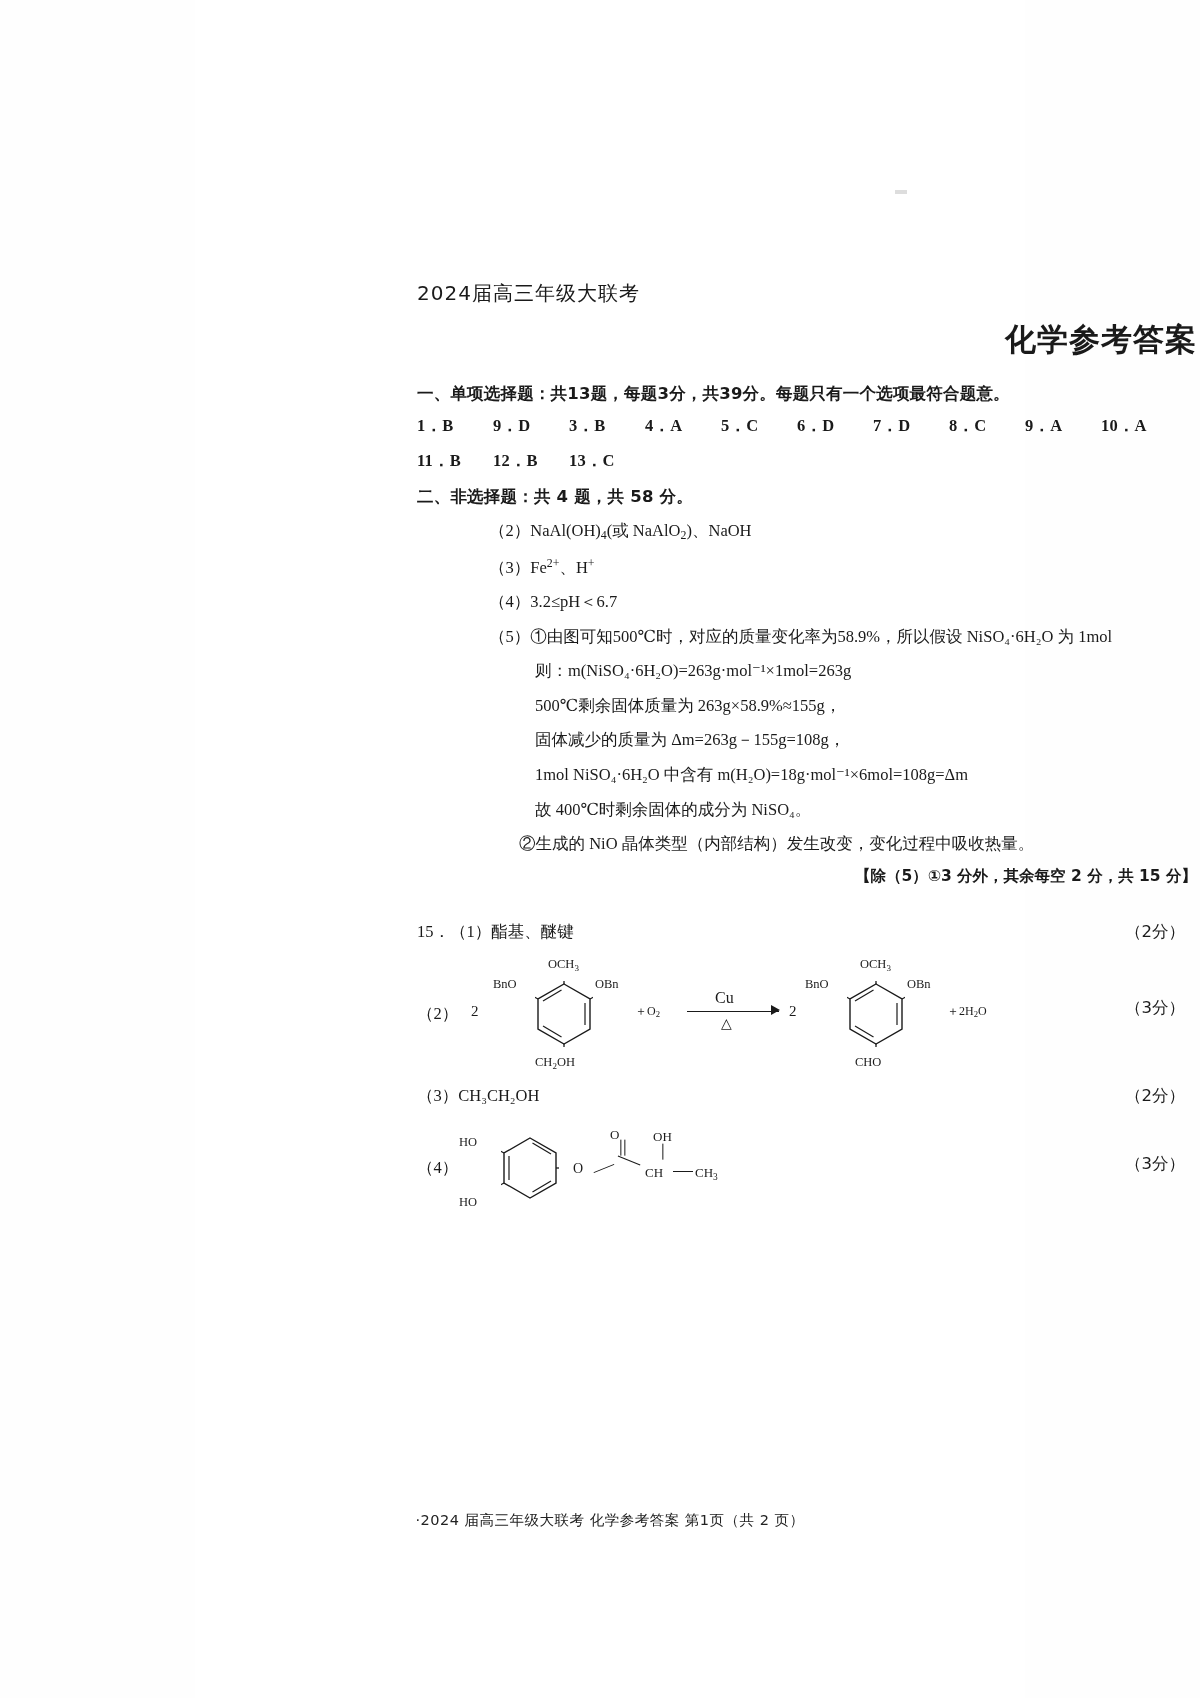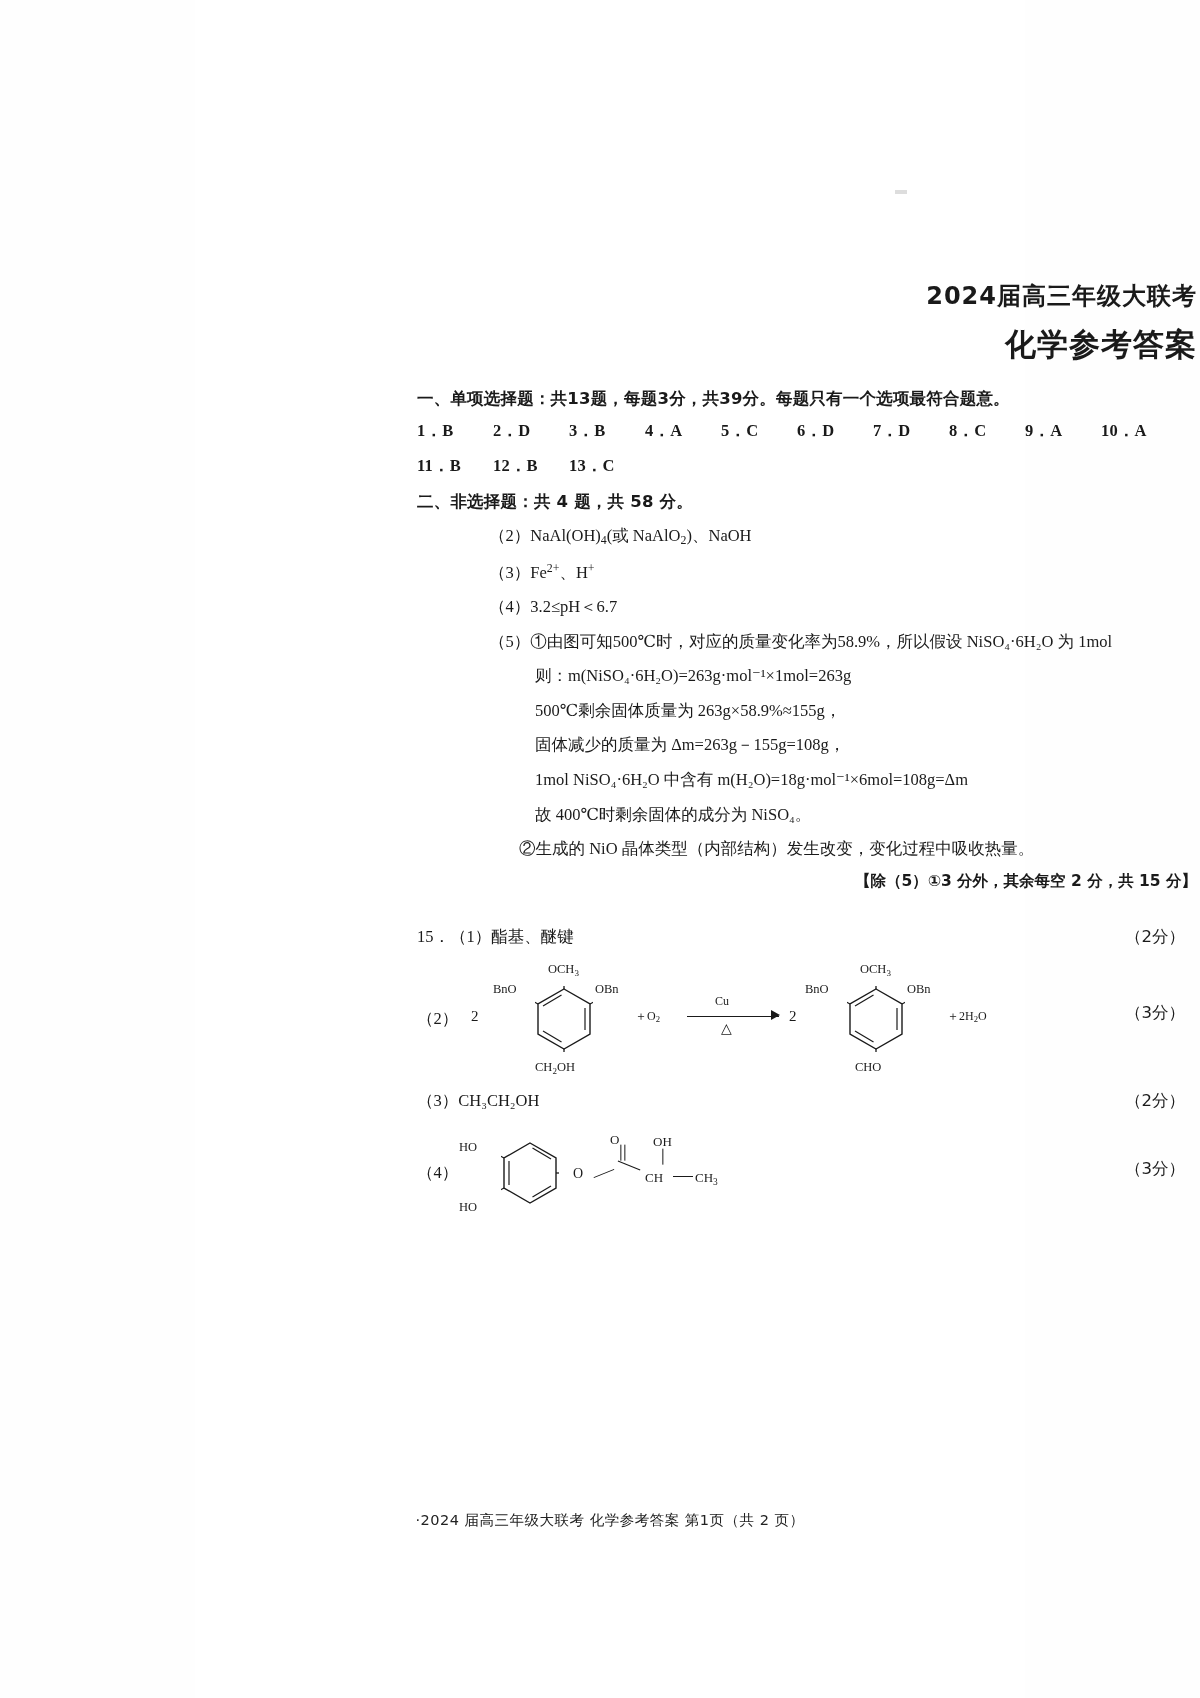--- a/index.html
+++ b/index.html
@@ -31,23 +31,23 @@
     background: #ffffff;
   }
   .content {
     position: absolute;
     left: 222px;
     top: 280px;
     width: 780px;
   }
   h1.title {
     font-family: "DejaVu Sans", sans-serif;
-    font-weight: bold;
-    font-size: 24px;
-    text-align: right;
+    font-weight: normal;
+    font-size: 20px;
+    text-align: left;
     margin: 0 0 12px 0;
     letter-spacing: 1px;
   }
   h2.subtitle {
     font-family: "DejaVu Sans", sans-serif;
     font-weight: bold;
     font-size: 31px;
     text-align: right;
     margin: 0 0 22px 0;
     letter-spacing: 1px;
@@ -138,21 +138,21 @@
   }
   .arrow {
     position: absolute;
     width: 92px;
     height: 40px;
   }
   .arrow .top {
     position: absolute;
     top: -4px;
     left: 28px;
-    font-size: 12px;
+    font-size: 16px;
   }
   .arrow .bot {
     position: absolute;
     top: 22px;
     left: 34px;
     font-size: 14px;
   }
   .arrow .line {
     position: absolute;
     top: 18px;
@@ -208,21 +208,21 @@
     <div class="tiny-mark"></div>
 
     <div class="content">
 
       <h1 class="title">2024届高三年级大联考</h1>
       <h2 class="subtitle">化学参考答案</h2>
 
       <div class="sec-head">一、单项选择题：共13题，每题3分，共39分。每题只有一个选项最符合题意。</div>
 
       <div class="ans-row">
-        <span class="cell">1．B</span><span class="cell">2．D</span><span class="cell">3．B</span><span class="cell">4．A</span><span class="cell">5．C</span><span class="cell">6．D</span><span class="cell">7．D</span><span class="cell">8．C</span><span class="cell">9．A</span><span class="cell">10．A</span>
+        <span class="cell">1．B</span><span class="cell">9．D</span><span class="cell">3．B</span><span class="cell">4．A</span><span class="cell">5．C</span><span class="cell">6．D</span><span class="cell">7．D</span><span class="cell">8．C</span><span class="cell">9．A</span><span class="cell">10．A</span>
       </div>
 
       <div class="ans-row">
         <span class="cell">11．B</span><span class="cell">12．B</span><span class="cell">13．C</span>
       </div>
 
       <div class="sec-head">二、非选择题：共 4 题，共 58 分。</div>
 
 
       <div class="q indent3">

